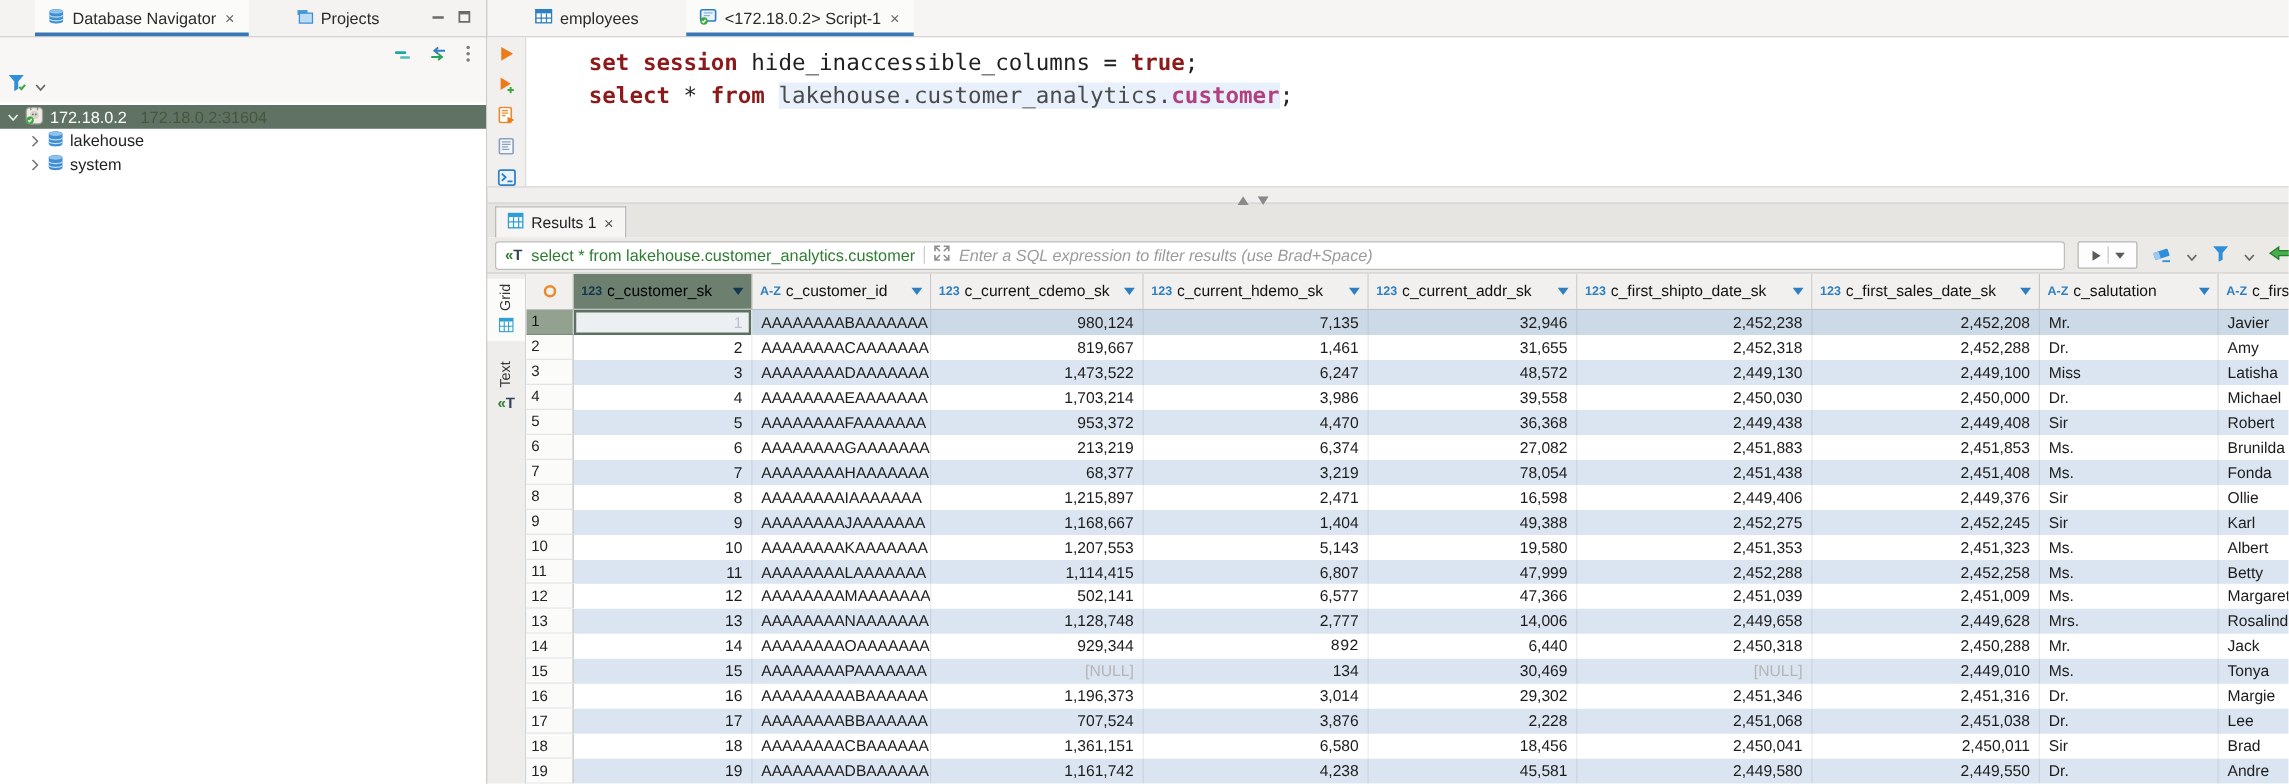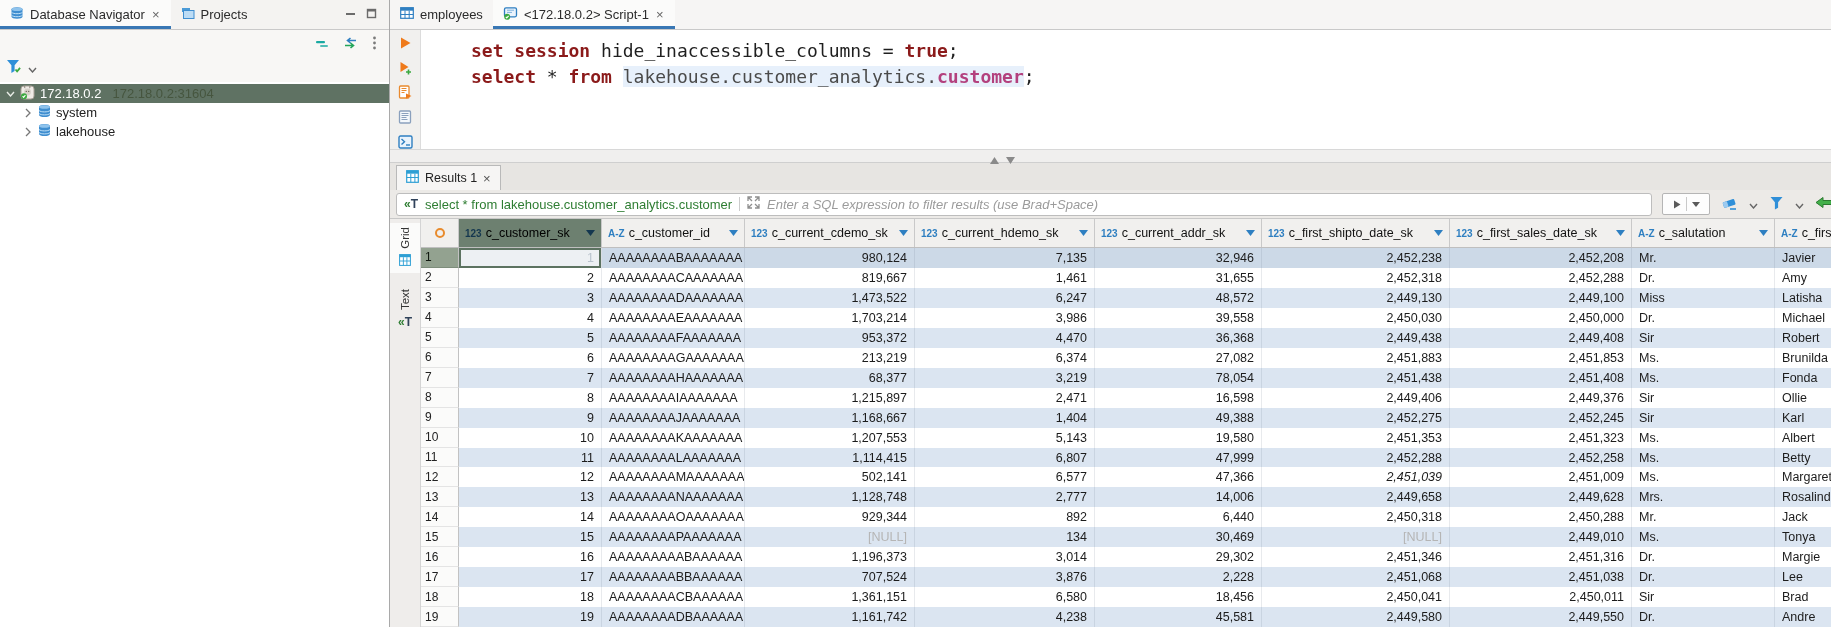--- a/index.html
+++ b/index.html
@@ -3,21 +3,21 @@
 <meta charset="utf-8">
 <style>
   html,body{margin:0;padding:0;}
   body{width:1831px;height:627px;overflow:hidden;position:relative;background:#fff;
        font-family:"Liberation Sans",sans-serif;font-size:13px;color:#1a1a1a;}
   .window{display:flex;width:100%;height:100%;}
 
   
   .nav{flex:0 0 390px;width:390px;border-right:1px solid #a9a9a9;display:flex;flex-direction:column;background:#fff;box-sizing:border-box;}
   .tabbar{height:29px;background:#f4f3f1;border-bottom:1px solid #c9c9c9;display:flex;align-items:stretch;flex:0 0 29px;}
-  .tab{display:flex;align-items:center;gap:6px;padding:0 10px;position:relative;color:#2b2b2b;cursor:default;white-space:nowrap;}
+  .tab{display:flex;align-items:center;gap:6px;padding:0 10px;position:relative;color:#2b2b2b;cursor:default;white-space:nowrap;margin-left:28px;}
   .tab.active{background:#fbfbfa;}
   .tab.active::after{content:"";position:absolute;left:0;right:0;bottom:0;height:3px;background:#3977b4;}
   .tab .close{color:#666;font-size:13px;line-height:1;padding:0 1px;}
   .winbtns{margin-left:auto;display:flex;align-items:center;gap:10px;padding:0 12px;}
   .nav-toolbar{height:24px;display:flex;align-items:center;justify-content:flex-end;gap:14px;padding:2px 12px 0 0;background:#f8f7f5;flex:0 0 24px;}
   .nav-filter{display:flex;align-items:center;gap:6px;padding:3px 6px 5px 6px;background:#f8f7f5;flex:0 0 auto;}
   .nav-filter input{flex:1;height:22px;border:1px solid #bdbdbd;border-radius:4px;padding:0 8px;font-family:"Liberation Sans",sans-serif;font-size:13px;color:#333;outline:none;}
   .nav-filter input::placeholder{color:#9a9a9a;}
   .tree{flex:1;background:#fff;padding-top:2px;overflow:hidden;}
   .trow{height:19px;display:flex;align-items:center;gap:5px;padding-left:5px;white-space:nowrap;}
@@ -175,34 +175,34 @@
     <span class="exp">
               <svg width="6" height="10" viewBox="0 0 6 10">
                 <path d="M1 1l4 4-4 4" stroke="#777" stroke-width="1.3" fill="none"></path>
               </svg>
             </span>
     <span><svg width="13" height="14" viewBox="0 0 13 14">
                 <path fill="#3f8ed0" d="M1 3c0-1.3 2.5-2.1 5.5-2.1S12 1.7 12 3v8c0 1.3-2.5 2.1-5.5 2.1S1 12.3 1 11z"></path>
                 <ellipse cx="6.5" cy="3" rx="5.5" ry="1.8" fill="#8fc3ec"></ellipse>
                 <path d="M1 6.6c1.2.9 3.2 1.3 5.5 1.3s4.3-.4 5.5-1.3M1 9.6c1.2.9 3.2 1.3 5.5 1.3s4.3-.4 5.5-1.3" stroke="#bfe0f7" fill="none"></path>
               </svg></span>
-    <span class="tlabel">system</span>
+    <span class="tlabel">lakehouse</span>
   </div>
           <div class="trow tchild">
     <span class="exp">
               <svg width="6" height="10" viewBox="0 0 6 10">
                 <path d="M1 1l4 4-4 4" stroke="#777" stroke-width="1.3" fill="none"></path>
               </svg>
             </span>
     <span><svg width="13" height="14" viewBox="0 0 13 14">
                 <path fill="#3f8ed0" d="M1 3c0-1.3 2.5-2.1 5.5-2.1S12 1.7 12 3v8c0 1.3-2.5 2.1-5.5 2.1S1 12.3 1 11z"></path>
                 <ellipse cx="6.5" cy="3" rx="5.5" ry="1.8" fill="#8fc3ec"></ellipse>
                 <path d="M1 6.6c1.2.9 3.2 1.3 5.5 1.3s4.3-.4 5.5-1.3M1 9.6c1.2.9 3.2 1.3 5.5 1.3s4.3-.4 5.5-1.3" stroke="#bfe0f7" fill="none"></path>
               </svg></span>
-    <span class="tlabel">lakehouse</span>
+    <span class="tlabel">system</span>
   </div>
         </div>
     </div>
   </aside>
 
   <main class="right">
 
     <div class="tabbar editor-tabbar">
       <div class="tab">
         <span><svg width="14" height="12" viewBox="0 0 14 12">
@@ -547,21 +547,21 @@
               <div class="gcell al" style="width: 143px;">Ms.</div>
               <div class="gcell al" style="width: 200px;">Betty</div>
             </div>
             <div class="grow">
               <div class="ncell" style="width: 38px;">12</div>
               <div class="gcell ar" style="width: 143px;">12</div>
               <div class="gcell al" style="width: 143px;">AAAAAAAAMAAAAAAA</div>
               <div class="gcell ar" style="width: 170px;">502,141</div>
               <div class="gcell ar" style="width: 180px;">6,577</div>
               <div class="gcell ar" style="width: 167px;">47,366</div>
-              <div class="gcell ar" style="width: 188px; font-style: italic;">2,451,039</div>
+              <div class="gcell ar" style="width: 188px;">2,451,039</div>
               <div class="gcell ar" style="width: 182px;">2,451,009</div>
               <div class="gcell al" style="width: 143px;">Ms.</div>
               <div class="gcell al" style="width: 200px;">Margaret</div>
             </div>
             <div class="grow alt">
               <div class="ncell" style="width: 38px;">13</div>
               <div class="gcell ar" style="width: 143px;">13</div>
               <div class="gcell al" style="width: 143px;">AAAAAAAANAAAAAAA</div>
               <div class="gcell ar" style="width: 170px;">1,128,748</div>
               <div class="gcell ar" style="width: 180px;">2,777</div>
@@ -569,21 +569,21 @@
               <div class="gcell ar" style="width: 188px;">2,449,658</div>
               <div class="gcell ar" style="width: 182px;">2,449,628</div>
               <div class="gcell al" style="width: 143px;">Mrs.</div>
               <div class="gcell al" style="width: 200px;">Rosalinda</div>
             </div>
             <div class="grow">
               <div class="ncell" style="width: 38px;">14</div>
               <div class="gcell ar" style="width: 143px;">14</div>
               <div class="gcell al" style="width: 143px;">AAAAAAAAOAAAAAAA</div>
               <div class="gcell ar" style="width: 170px;">929,344</div>
-              <div class="gcell ar" style="width: 180px;">892</div>
+              <div class="gcell ar" style="width: 180px; font-family: Liberation Mono, monospace;">892</div>
               <div class="gcell ar" style="width: 167px;">6,440</div>
               <div class="gcell ar" style="width: 188px;">2,450,318</div>
               <div class="gcell ar" style="width: 182px;">2,450,288</div>
               <div class="gcell al" style="width: 143px;">Mr.</div>
               <div class="gcell al" style="width: 200px;">Jack</div>
             </div>
             <div class="grow alt">
               <div class="ncell" style="width: 38px;">15</div>
               <div class="gcell ar" style="width: 143px;">15</div>
               <div class="gcell al" style="width: 143px;">AAAAAAAAPAAAAAAA</div>

